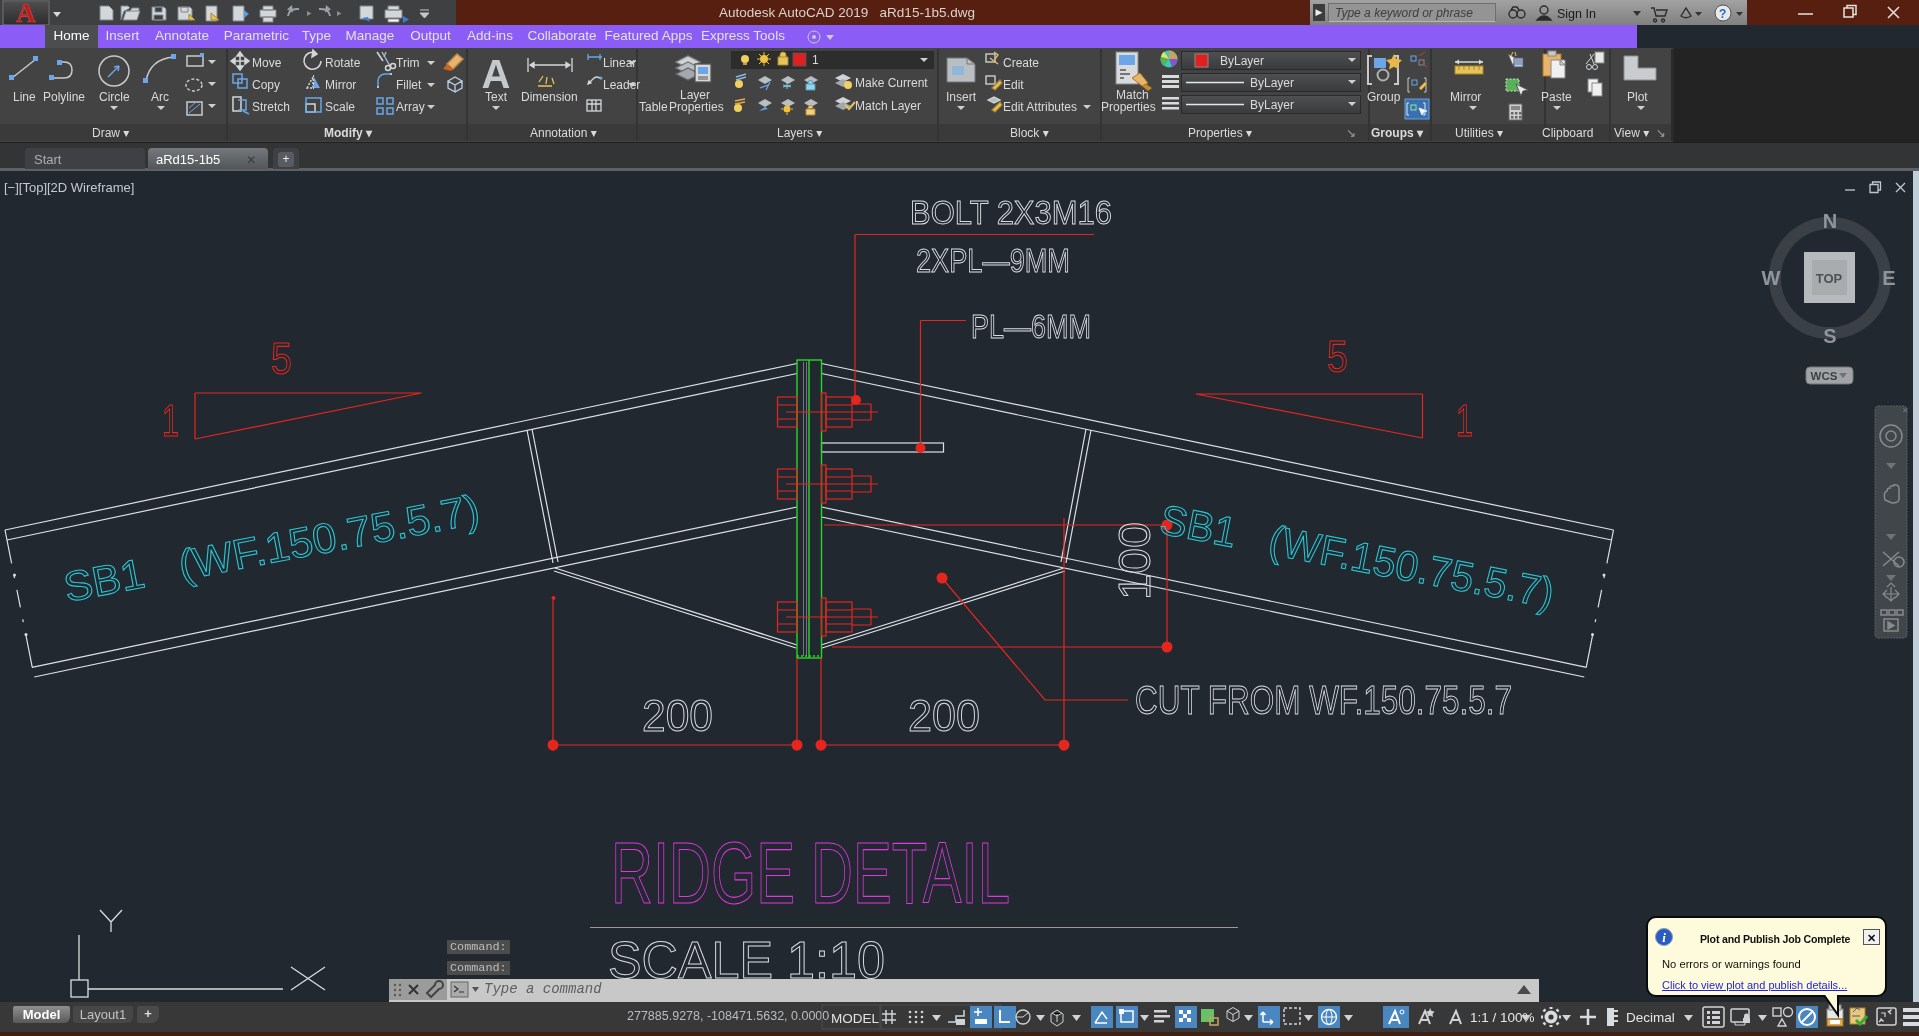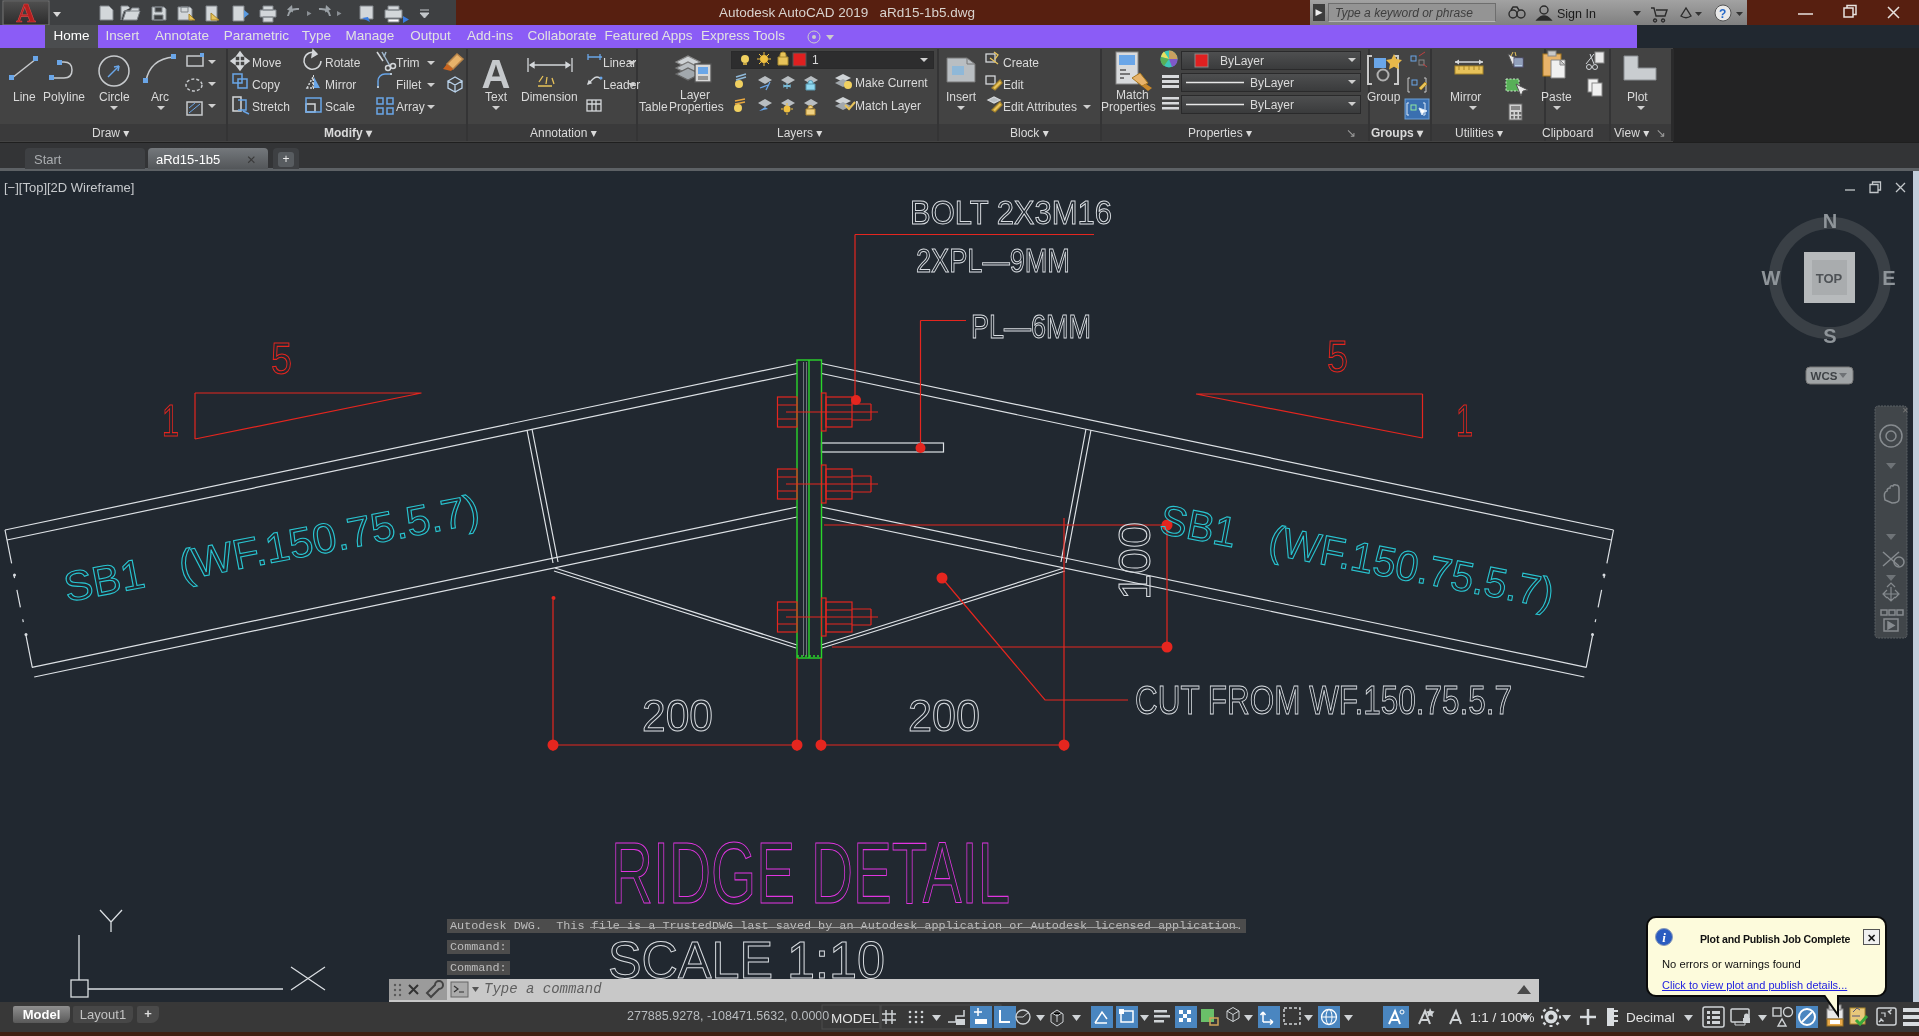--- a/index.html
+++ b/index.html
@@ -622,21 +622,20 @@
       <rect x="8" y="206" width="6" height="5"></rect>
         <rect x="16" y="206" width="6" height="5"></rect>
         <rect x="24" y="206" width="6" height="5"></rect>
       <rect x="11" y="215" width="14" height="12"></rect>
         <path d="M15 218 l6 3.5 -6 3.5 z" fill="#868b8f"></path>
     </g>
     <path d="M13 59 l10 0 -5 6 z M13 130 l10 0 -5 6 z M13 171 l10 0 -5 6 z" fill="#6e7377"></path>
     <text x="29" y="9" font-size="8" fill="#777">✕</text>
   </svg>
 
-  <div class="cmdline" style="left:447px;top:748px;">Autodesk DWG.  This file is a TrustedDWG last saved by an Autodesk application or Autodesk licensed application.</div>
   <div class="abs" style="left:590px;top:756px;width:648px;height:1px;background:#9a9a9a;"></div>
   <div class="cmdline" style="left:447px;top:769px;">Command:</div>
   <div class="cmdline" style="left:447px;top:790px;">Command:</div>
 
   <div class="abs" style="left:389px;top:808px;width:1150px;height:23px;background:#c8c8c8;">
     <div class="abs" style="left:0;top:0;width:58px;height:21px;background:#9b9b9b;"></div>
     <svg class="abs" style="left:0;top:0" width="130" height="21">
       <g fill="#5a5a5a">
           <circle cx="6" cy="6" r="1.2"></circle>
           <circle cx="11" cy="6" r="1.2"></circle>

